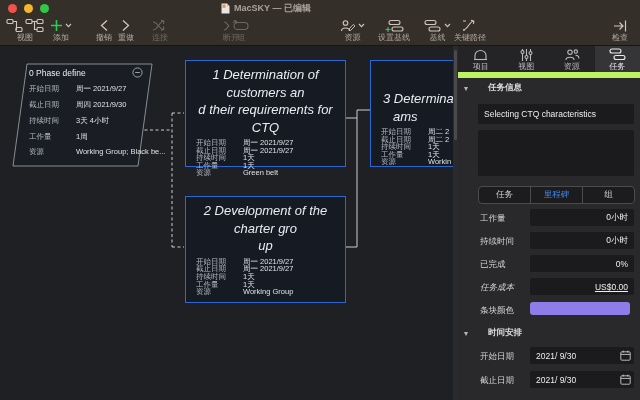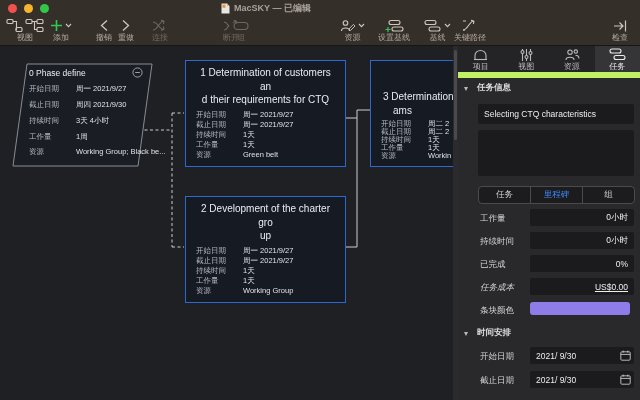--- a/index.html
+++ b/index.html
@@ -27,21 +27,21 @@
   .tb-btn.disabled { color:#6e675f; }
   .tb-btn.disabled .tb-lbl { color:#6e675f; }
   .plus { color:#32c654; }
 
   
   .canvas { position:absolute; left:0; top:46px; width:453px; height:354px;
     background:#1f2023; overflow:hidden; }
   .connectors { position:absolute; left:0; top:0; }
   .node { position:absolute; width:161px; height:107px; background:#151a23;
     border:1px solid #2c67d2; padding:5px 10px 6px; display:flex; flex-direction:column; }
-  .node-title { font-size:10px; color:#e9edf3; text-align:center; line-height:1.35; }
+  .node-title { font-size:13px; color:#e9edf3; text-align:center; line-height:1.35;font-style:italic; }
   .node.clipped .node-title { text-align:left; padding-left:2px;margin-top:24px; }
   .node-rows { flex:1; display:flex; flex-direction:column; justify-content:space-around; margin-top:3px; }
   .nrow { display:flex; font-size:7.5px; line-height:1; }
   .nl { width:47px; flex-shrink:0; color:#b4bac3; }
   .nv { color:#dde1e7; white-space:nowrap; }
   .node0-content { position:absolute; left:14px; top:18px; width:137px; height:101px;
     padding:3px 6px 5px 15px; display:flex; flex-direction:column; }
   .node0-title { display:flex; justify-content:space-between; align-items:center;
     font-size:8.5px; color:#e9edf3; padding-right:2px; }
   .vscroll { position:absolute; left:453px; top:46px; width:5px; height:354px; background:#2b2b2d; }
@@ -49,21 +49,21 @@
     background:#4a4a4d; border-radius:2px; }
 
   
   .sidebar { position:absolute; left:458px; top:46px; width:182px; height:354px; background:#29292b; }
   .tabs { position:absolute; left:0; top:0; width:182px; height:32px; display:flex;
     background:#242427; border-bottom:6px solid #bef264; }
   .tab { flex:1; display:flex; flex-direction:column; align-items:center;
     justify-content:center; gap:2px; color:#b9b9bb; }
   .tab-lbl { font-size:8px; line-height:1; }
   .tab.selected { background:#353538; color:#ececee; }
-  .sec-head { position:absolute; left:6px; display:flex; align-items:center; gap:9px;
+  .sec-head { position:absolute; left:6px; display:flex; align-items:center; gap:20px;
     font-size:8.5px; font-weight:bold; color:#dedee0; }
   .tri::before { content:"▾"; font-size:8px; color:#b8b8ba; }
   .inputbox { position:absolute; left:20px; width:156px; background:#1b1b1d; border-radius:2px;
     color:#ededef; font-size:8.5px; display:flex; align-items:center; padding:0 6px; }
   .seg-ctl { position:absolute; left:20px; top:140px; width:157px; height:18px; display:flex;
     border:1px solid #4b4b4e; border-radius:4px; background:#1c1c1e; overflow:hidden; }
   .seg { flex:1; display:flex; align-items:center; justify-content:center;
     font-size:8.5px; color:#d6d6d8; border-right:1px solid #4b4b4e; }
   .seg:last-child { border-right:none; }
   .seg.selected { color:#3d8bff; }

